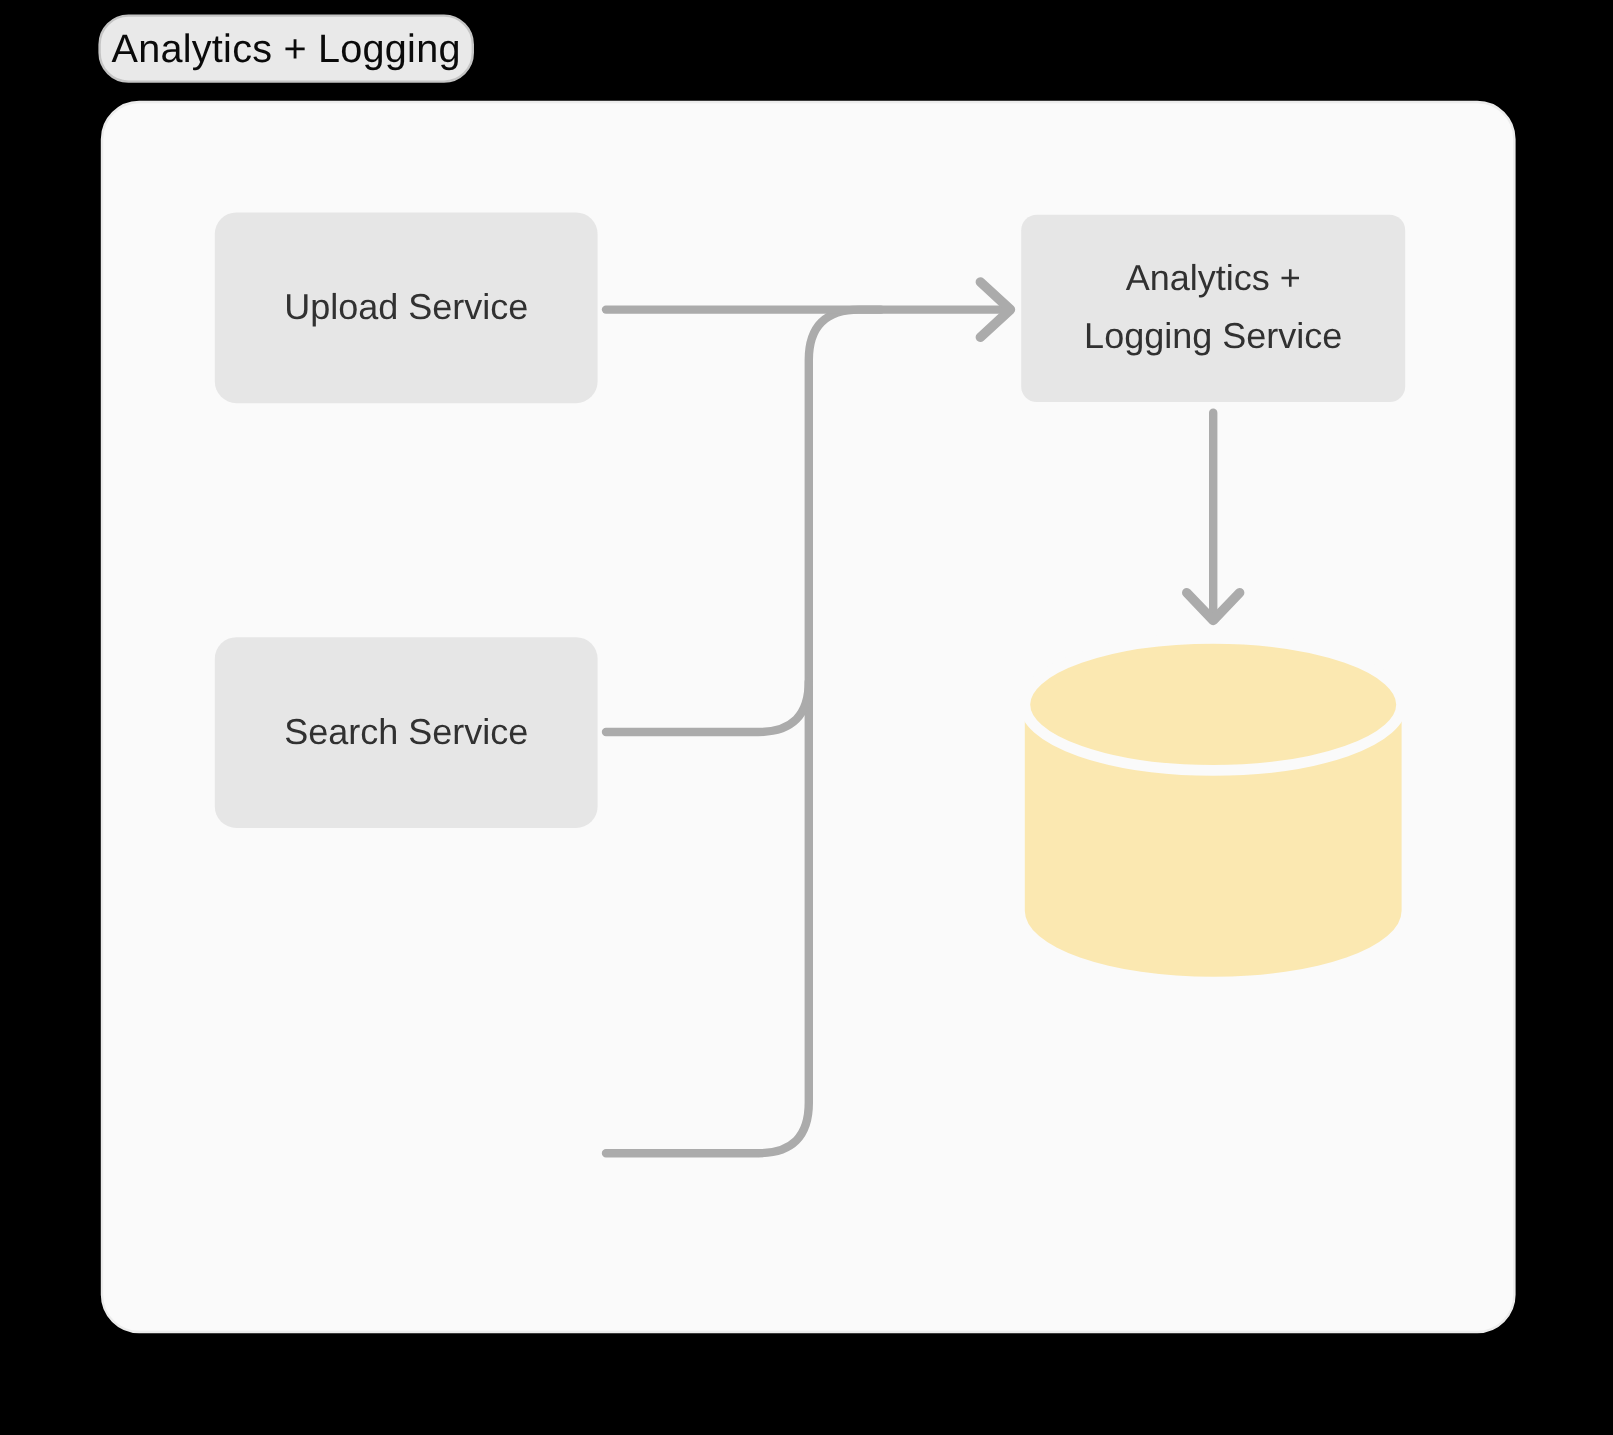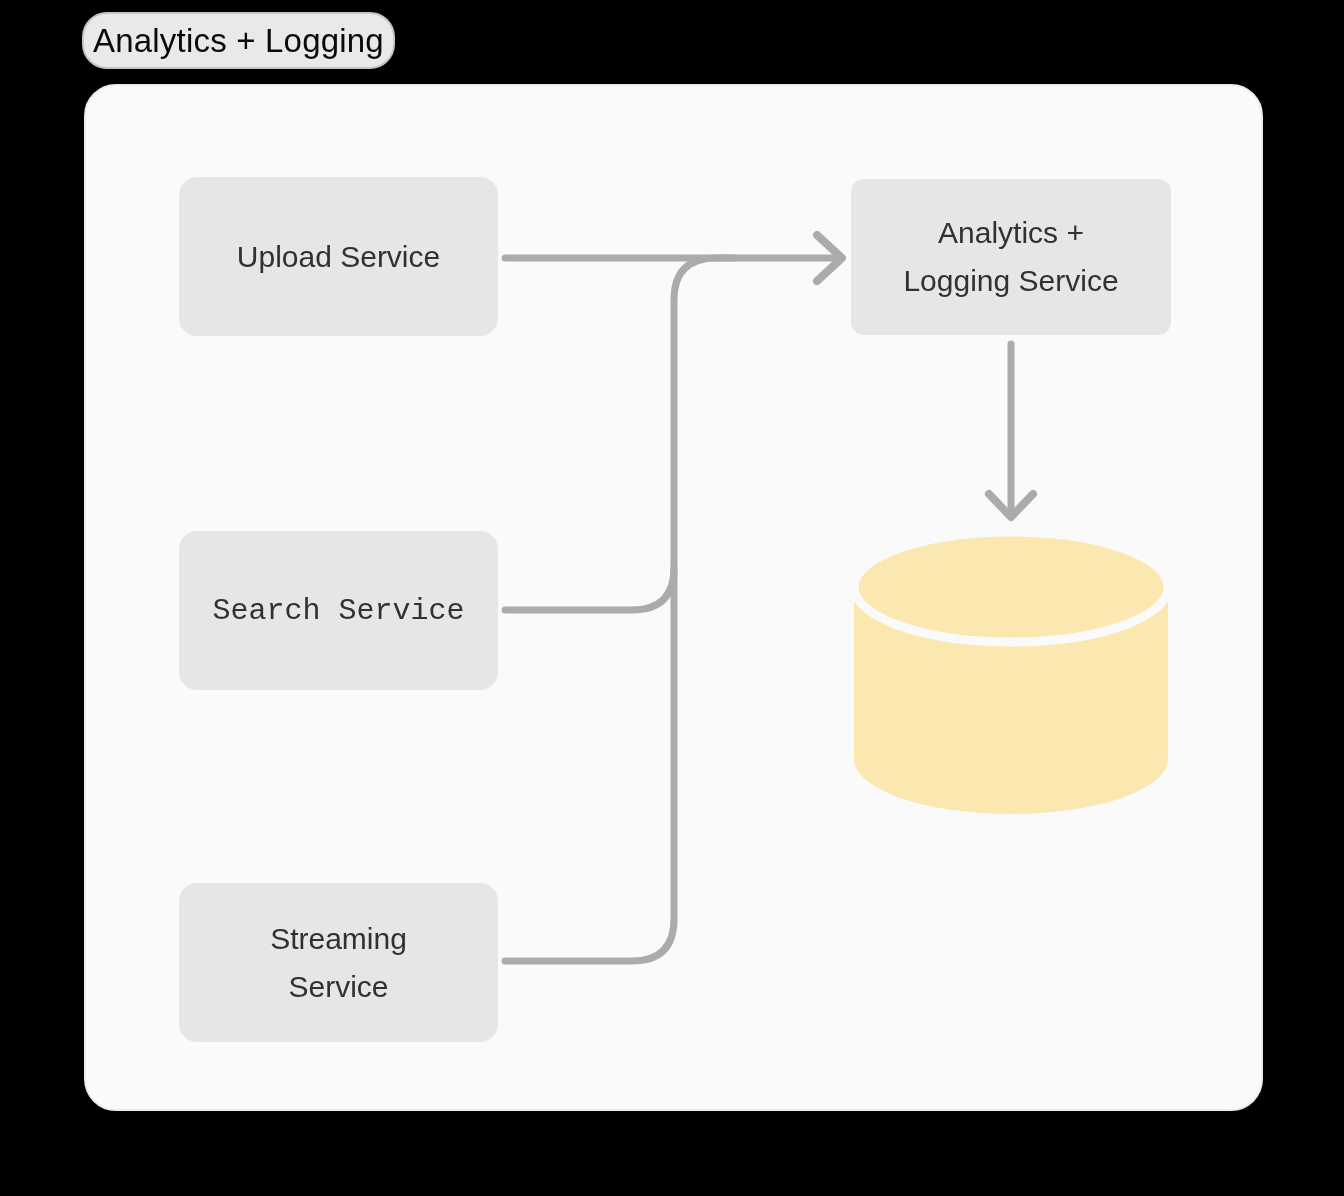--- a/index.html
+++ b/index.html
@@ -79,21 +79,21 @@
     display:flex;
     flex-direction:column;
     align-items:center;
     justify-content:center;
     text-align:center;
     font-size:30px;
     line-height:48px;
     color:var(--c-node_text);
   }
   .node-upload   {left:93px;  top:91px;  width:319px; height:159px;}
-  .node-search   {left:93px;  top:445px; width:319px; height:159px;font-family:Liberation Mono, monospace;}
+  .node-search   {left:93px;  top:445px; width:319px; height:159px;}
   .node-streaming{left:93px;  top:797px; width:319px; height:159px;}
   .node-analytics{left:765px; top:93px;  width:320px; height:156px;border-radius:13px;}
   .warehouse-label{
     position:absolute;
     left:768px; top:601px;
     width:314px; height:60px;
     display:flex; align-items:center; justify-content:center;
     font-size:30px;
     color:var(--c-node_text);
   }
@@ -125,24 +125,20 @@
   </svg>
 
   <div class="node node-upload">
     <span class="node-line">Upload Service</span>
   </div>
 
   <div class="node node-search">
     <span class="node-line">Search Service</span>
   </div>
 
-  <div class="node node-streaming">
-    <span class="node-line">Streaming</span>
-    <span class="node-line">Service</span>
-  </div>
 
   <div class="node node-analytics">
     <span class="node-line">Analytics +</span>
     <span class="node-line">Logging Service</span>
   </div>
 
 
 </div>
 
 </body></html>

